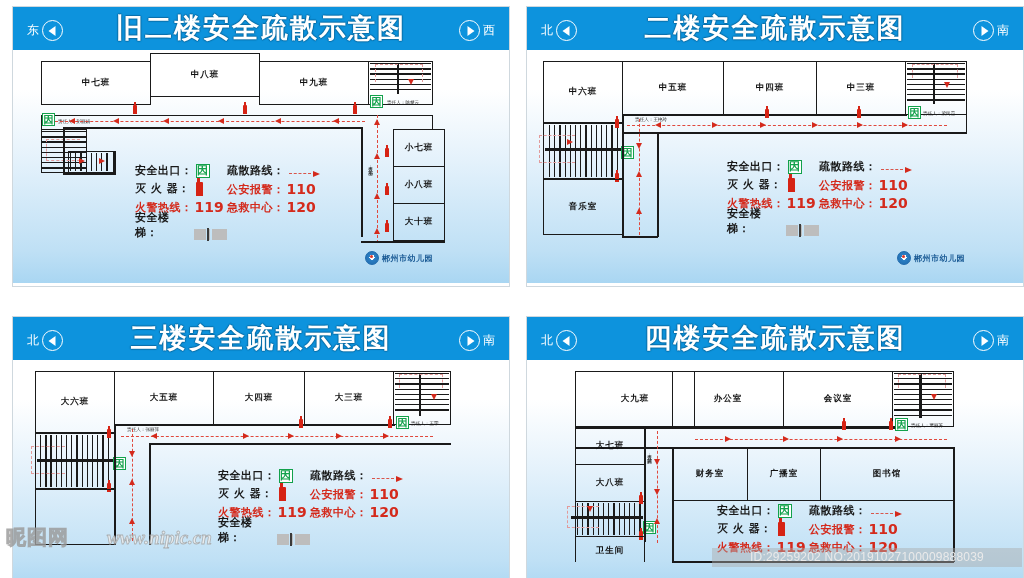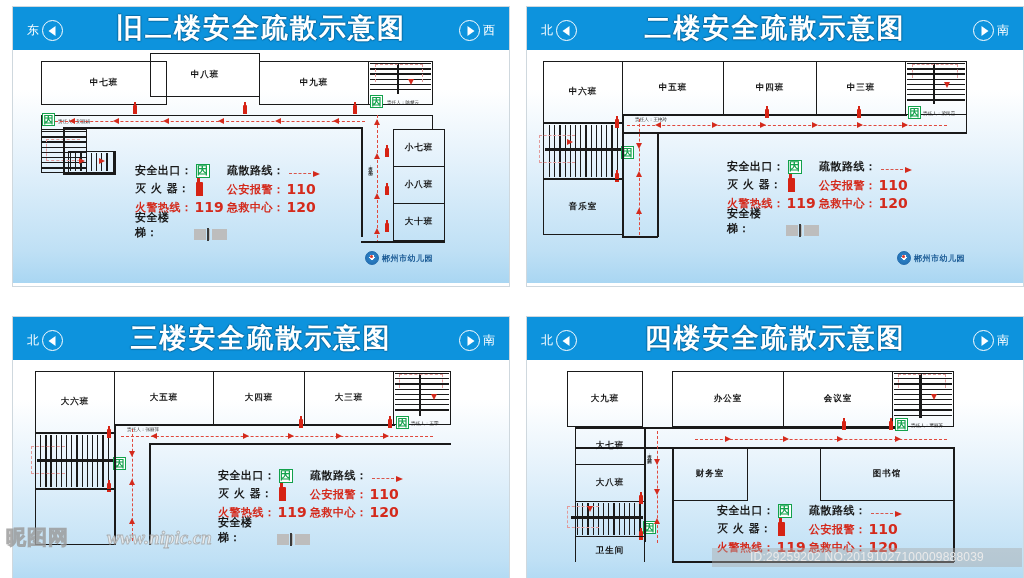--- a/index.html
+++ b/index.html
@@ -135,21 +135,21 @@
         <span class="dircircle arr-l"></span>
       </div>
       <div class="hdr-title">旧二楼安全疏散示意图</div>
       <div class="dirbox dir-right">
         <span class="dircircle arr-r"></span>
         <span>西</span>
       </div>
     </div>
     <div class="body">
 
-      <div class="room" style="left:28px;top:8px;width:126px;height:44px;">
+      <div class="room" style="left:28px;top:8px;width:110px;height:44px;">
             <span>中七班</span>
           </div>
       <div class="room" style="left:137px;top:0;width:110px;height:44px;">
             <span>中八班</span>
           </div>
       <div class="room" style="left:246px;top:8px;width:110px;height:44px;">
             <span>中九班</span>
           </div>
 
       <div class="room" style="left:355px;top:8px;width:65px;height:44px;"></div>
@@ -504,21 +504,21 @@
         <span>北</span>
         <span class="dircircle arr-l"></span>
       </div>
       <div class="hdr-title">四楼安全疏散示意图</div>
       <div class="dirbox dir-right">
         <span class="dircircle arr-r"></span>
         <span>南</span>
       </div>
     </div>
     <div class="body">
-      <div class="room" style="left:40px;top:8px;width:76px;height:56px;">
+      <div class="room" style="left:48px;top:8px;width:120px;height:56px;">
             <span>大九班</span>
           </div>
       <div class="room" style="left:145px;top:8px;width:112px;height:56px;">
             <span>办公室</span>
           </div>
       <div class="room" style="left:256px;top:8px;width:110px;height:56px;">
             <span>会议室</span>
           </div>
 
       <div class="room" style="left:365px;top:8px;width:62px;height:56px;"></div>
@@ -563,20 +563,23 @@
       <div class="wall" style="left:145px;top:84px;width:1.6px;height:115px;"></div>
       <div class="route v" style="left:130px;top:68px;height:112px;"></div>
       <div class="tri tri-d" style="left:127px;top:96px;"></div>
       <div class="tri tri-d" style="left:127px;top:126px;"></div>
       <div class="tri tri-u" style="left:127px;top:155px;"></div>
       <div class="resp vert" style="left:120px;top:88px;">责任人：武丽芳</div>
 
       <div class="room" style="left:145px;top:84px;width:76px;height:54px;">
             <span>财务室</span>
           </div>
+      <div class="room" style="left:220px;top:84px;width:74px;height:54px;">
+            <span>广播室</span>
+          </div>
       <div class="room" style="left:293px;top:84px;width:134px;height:54px;">
             <span>图书馆</span>
           </div>
       <div class="wall" style="left:145px;top:198px;width:282px;height:1.6px;"></div>
       <div class="wall" style="left:426px;top:84px;width:1.6px;height:115px;"></div>
 
       <div class="legend" style="left:190px;top:140px;">
         <div class="lgrow">
           <div class="lgcell lgc1">
                 <span class="lglab">安全出口：</span>

